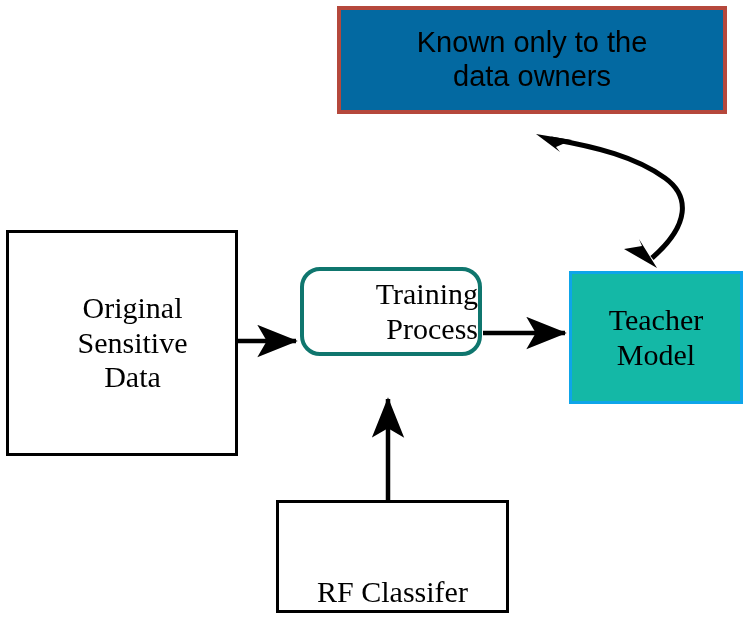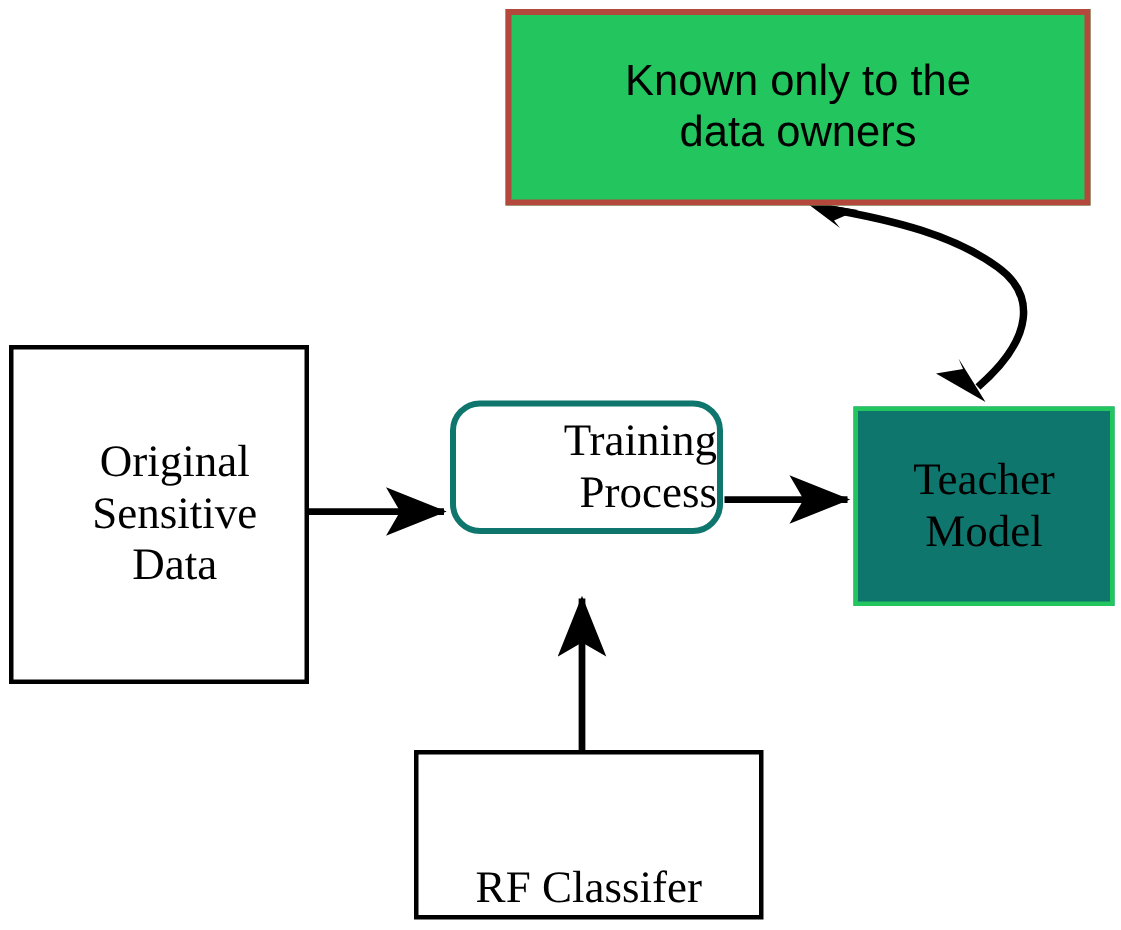--- a/index.html
+++ b/index.html
@@ -29,30 +29,30 @@
     display: block;
     width: 100%;
     white-space: pre-line;
   }
 
   
   #node-known-owners {
     left: 337px;
     top: 6px;
     width: 390px;
-    height: 131px;
+    height: 108px;
     border: 4px solid #b5483c;
-    background: #22c55e;
+    background: #0369a1;
     font-family: "Liberation Sans", "DejaVu Sans", sans-serif;
     font-size: 29px;
   }
   #node-original-data {
     left: 6px;
     top: 230px;
-    width: 200px;
+    width: 232px;
     height: 226px;
     border: 3px solid #000000;
     background: #ffffff;
     font-size: 30px;
     padding-left: 21px;
   }
   #node-training-process {
     left: 300px;
     top: 267px;
     width: 182px;
@@ -61,22 +61,22 @@
     border-radius: 20px;
     background: #ffffff;
     font-size: 30px;
     text-align: right;
   }
   #node-teacher-model {
     left: 569px;
     top: 271px;
     width: 174px;
     height: 133px;
-    border: 3px solid #22c55e;
-    background: #0f766e;
+    border: 3px solid #0ea5e9;
+    background: #14b8a6;
     font-size: 30px;
   }
   #node-rf-classifier {
     left: 276px;
     top: 500px;
     width: 233px;
     height: 113px;
     border: 3px solid #000000;
     background: #ffffff;
     font-size: 30px;

